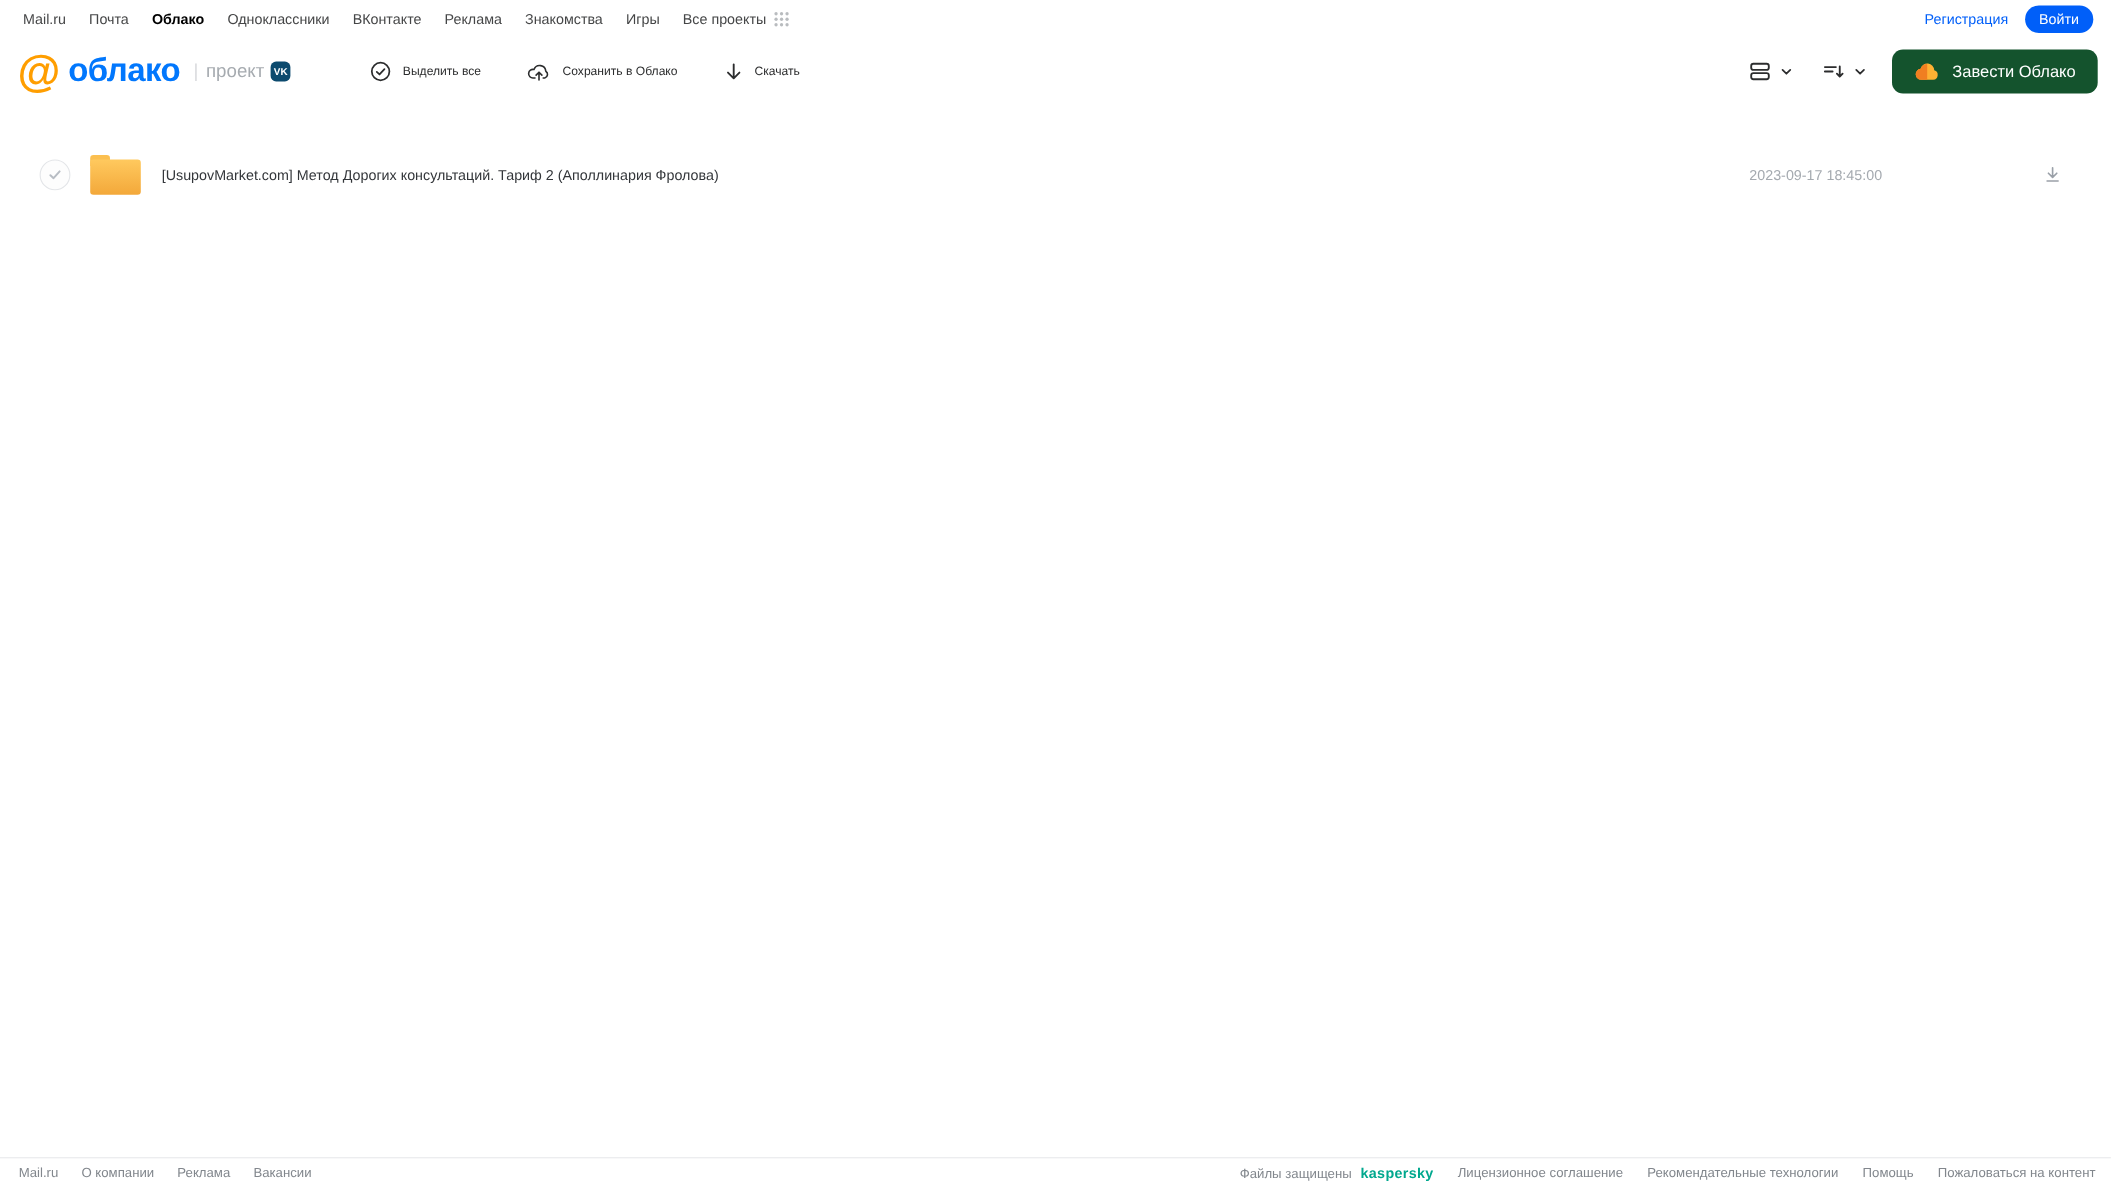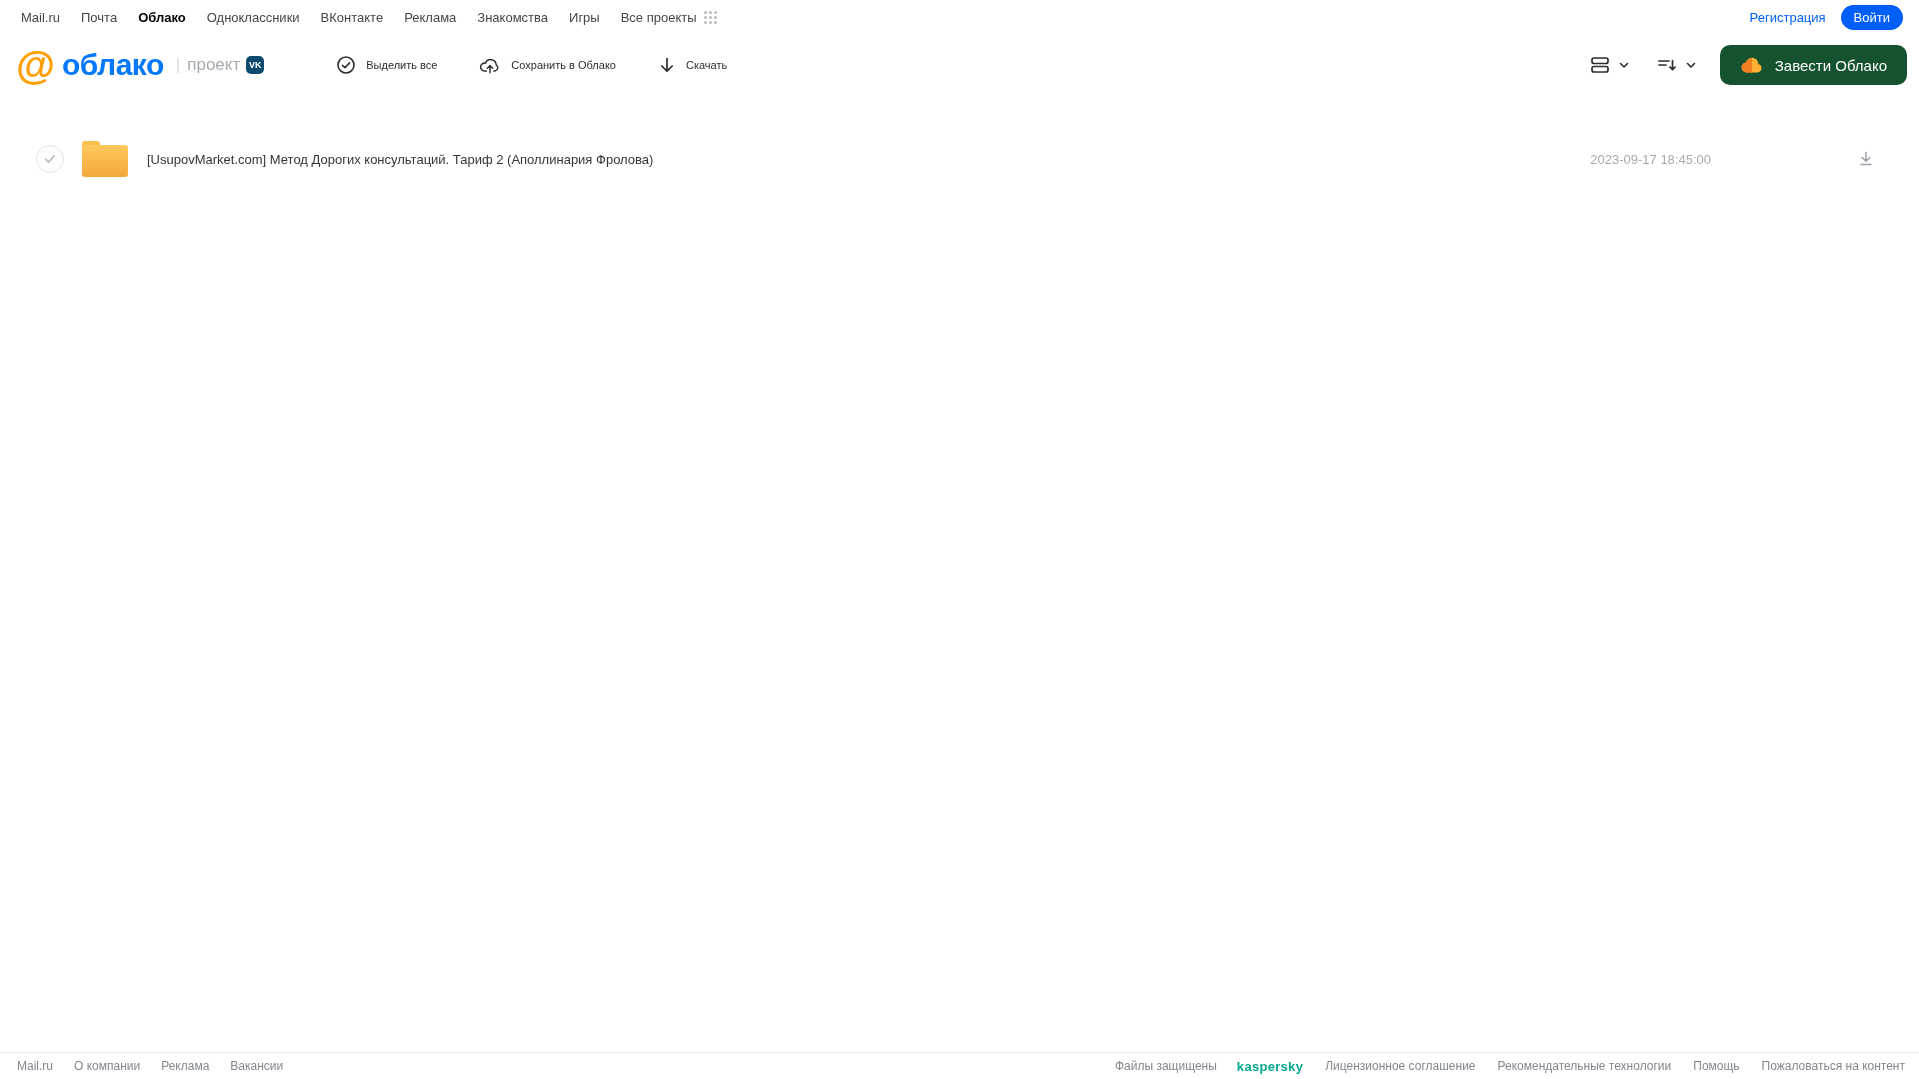--- a/index.html
+++ b/index.html
@@ -100,21 +100,21 @@
     flex: 0 0 auto;
     height: 27px;
     border-top: 1px solid #e8e9eb;
     display: flex; align-items: center;
     padding: 0 14px 0 17px;
     font-size: 12px; color: #82878d;
   }
   .footer a { color: #82878d; }
   .footer-left { display: flex; gap: 21px; }
   .footer-right { margin-left: auto; display: flex; align-items: center; gap: 22px; }
-  .kaspersky-wrap { display: flex; align-items: center; gap: 20px; }
+  .kaspersky-wrap { display: flex; align-items: flex-end; gap: 8px; }
   .kaspersky-logo { color: #00a88e; font-weight: 700; letter-spacing: 0.3px; font-size: 13px; }
 </style>
 </head>
 <body>
 
 <div class="topbar">
   <nav class="topbar-nav">
     <a>Mail.ru</a>
     <a>Почта</a>
     <a class="active">Облако</a>

